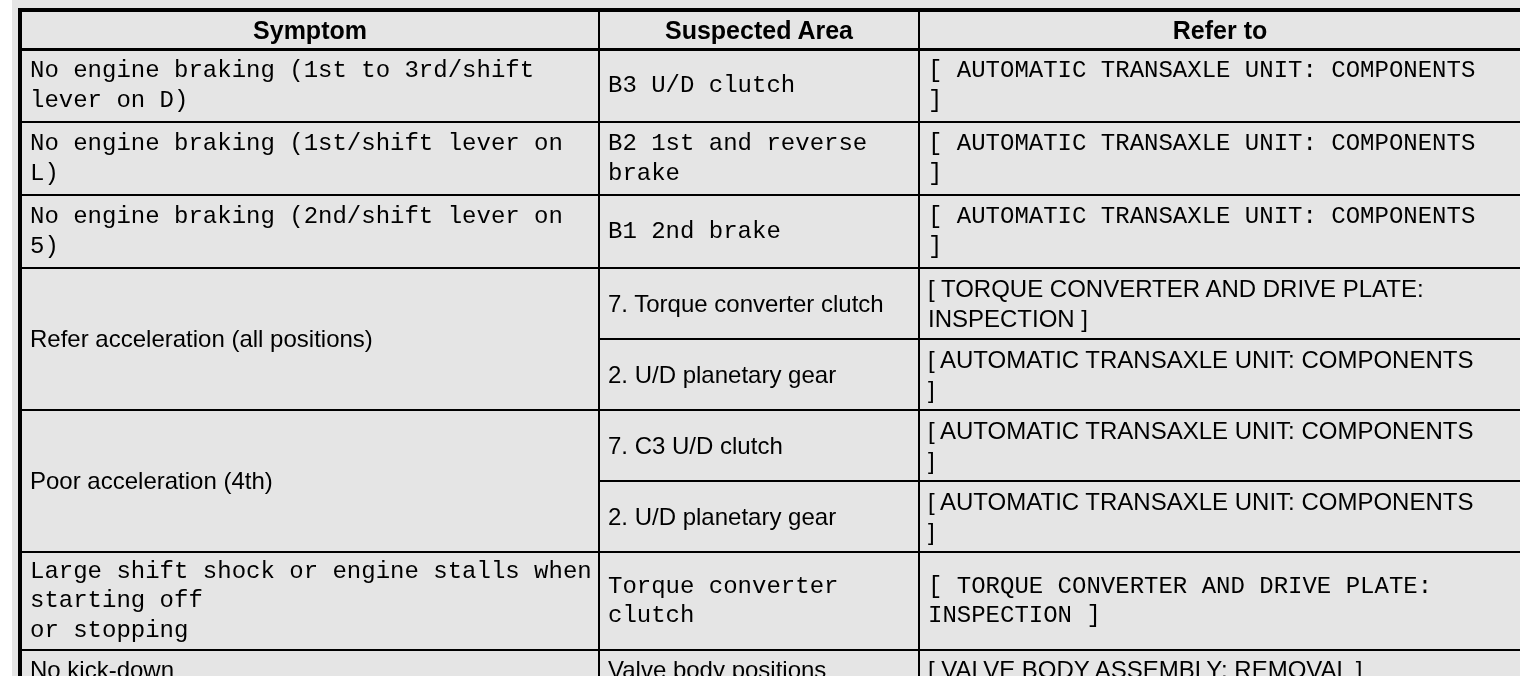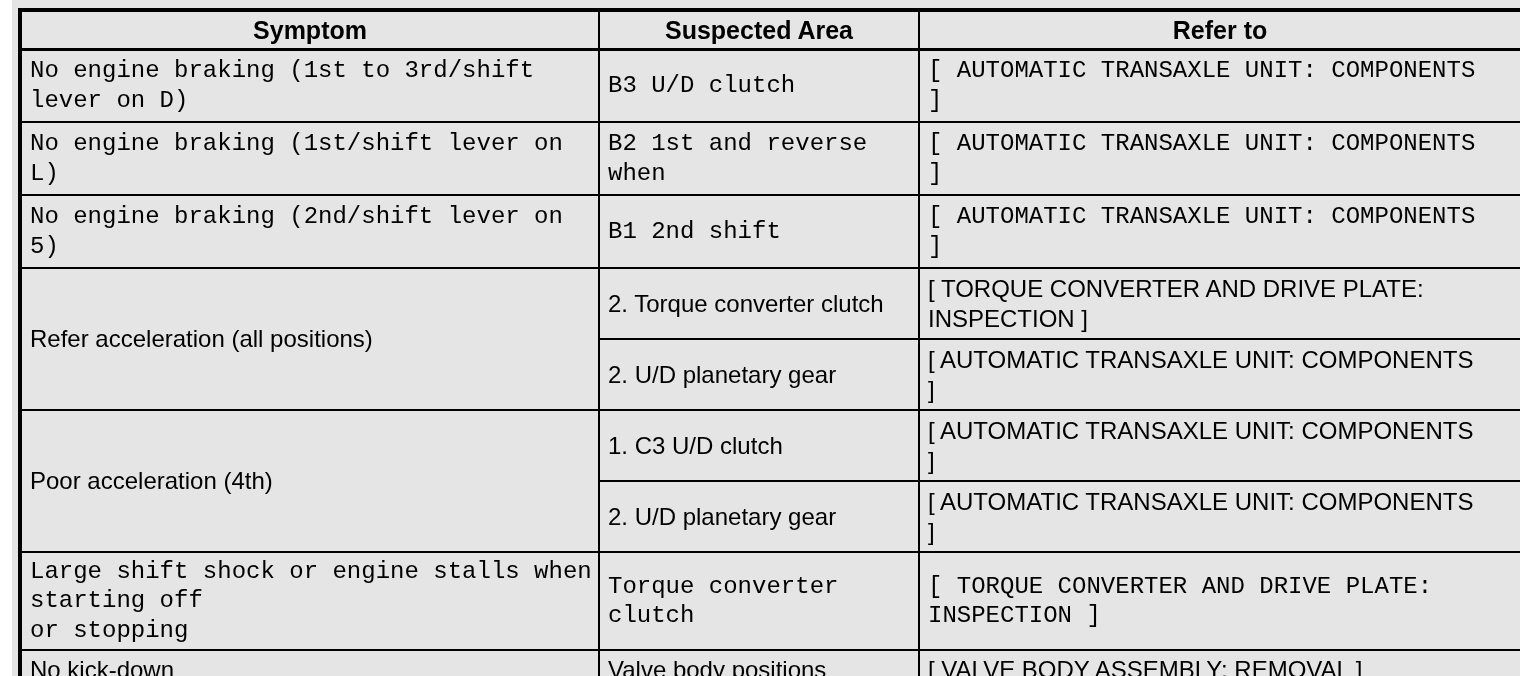--- a/index.html
+++ b/index.html
@@ -73,44 +73,44 @@
     </thead>
     <tbody>
       <tr class="row-std">
         <td>No engine braking (1st to 3rd/shift lever on D)</td>
         <td>B3 U/D clutch</td>
         <td class="refer">[ AUTOMATIC TRANSAXLE UNIT: COMPONENTS
 ]</td>
       </tr>
       <tr class="row-std">
         <td>No engine braking (1st/shift lever on L)</td>
-        <td>B2 1st and reverse when</td>
+        <td>B2 1st and reverse brake</td>
         <td class="refer">[ AUTOMATIC TRANSAXLE UNIT: COMPONENTS
 ]</td>
       </tr>
       <tr class="row-std">
         <td>No engine braking (2nd/shift lever on 5)</td>
-        <td>B1 2nd shift</td>
+        <td>B1 2nd brake</td>
         <td class="refer">[ AUTOMATIC TRANSAXLE UNIT: COMPONENTS
 ]</td>
       </tr>
       <tr class="row-sub">
         <td rowspan="2">Refer acceleration (all positions)</td>
-        <td>2. Torque converter clutch</td>
+        <td>7. Torque converter clutch</td>
         <td class="refer">[ TORQUE CONVERTER AND DRIVE PLATE:
 INSPECTION ]</td>
       </tr>
       <tr class="row-sub">
         <td>2. U/D planetary gear</td>
         <td class="refer">[ AUTOMATIC TRANSAXLE UNIT: COMPONENTS
 ]</td>
       </tr>
       <tr class="row-sub">
         <td rowspan="2">Poor acceleration (4th)</td>
-        <td>1. C3 U/D clutch</td>
+        <td>7. C3 U/D clutch</td>
         <td class="refer">[ AUTOMATIC TRANSAXLE UNIT: COMPONENTS
 ]</td>
       </tr>
       <tr class="row-sub">
         <td>2. U/D planetary gear</td>
         <td class="refer">[ AUTOMATIC TRANSAXLE UNIT: COMPONENTS
 ]</td>
       </tr>
       <tr class="row-std">
         <td>Large shift shock or engine stalls when starting off

